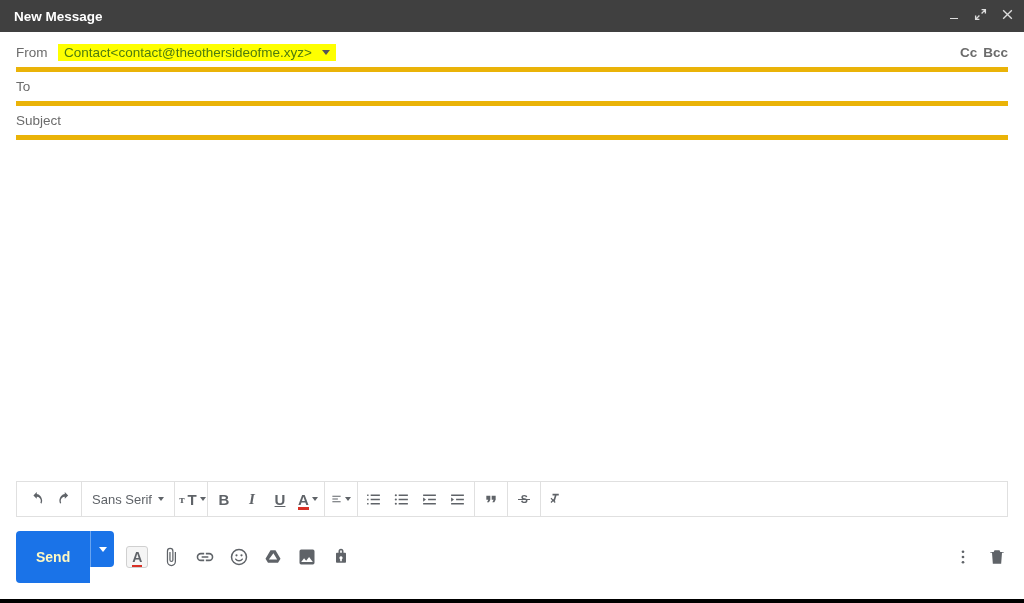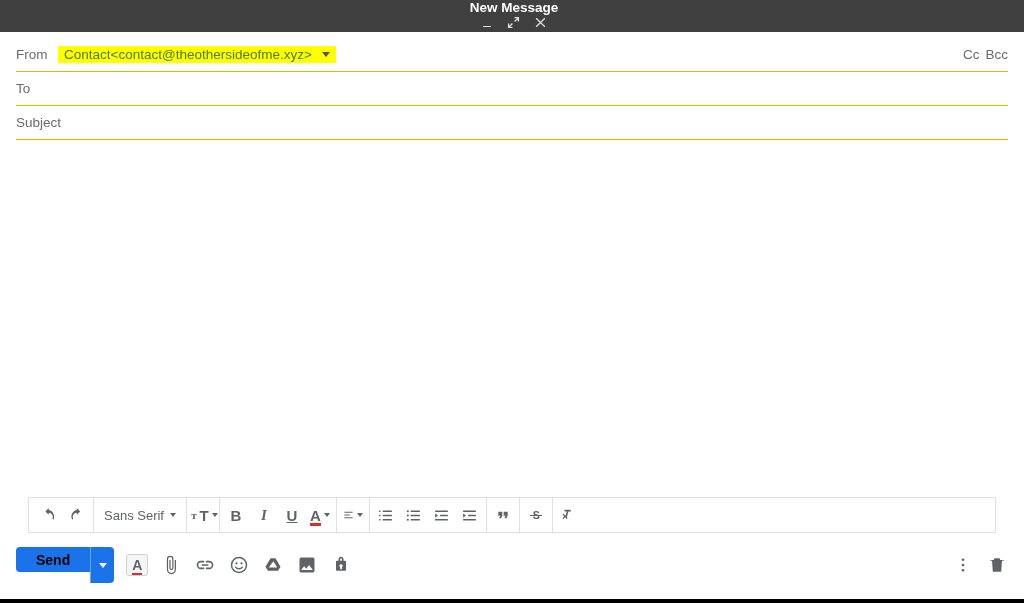--- a/index.html
+++ b/index.html
@@ -15,63 +15,62 @@
   }
   .titlebar {
     background: #404040;
     color: #fff;
     height: 32px;
     display: flex;
     align-items: center;
     padding: 0 10px 0 14px;
     font-size: 13.5px;
     font-weight: 600;
-    flex-direction: column;
   }
   .titlebar-title { flex: 1; }
   .titlebar-actions { display: flex; gap: 14px; align-items: center; }
   .titlebar-actions span { cursor: pointer; font-size: 14px; color: #ddd; }
   .titlebar-actions svg { fill: #ddd; }
 
   .header-rows { padding: 6px 16px 0 16px; }
   .row {
     display: flex;
     align-items: center;
     height: 34px;
-    border-bottom: 1px solid #eab308;
+    border-bottom: 5px solid #eab308;
     font-size: 13.5px;
     color: #6b6b6b;
   }
   .row-label { width: 42px; color: #6b6b6b; }
   .from-chip {
     background: #feff00;
     padding: 1px 6px;
     font-size: 13.5px;
     color: #4d7c0f;
     display: inline-flex;
     align-items: center;
     gap: 6px;
   }
   .from-chip .caret {
     width: 0; height: 0;
     border-left: 4px solid transparent;
     border-right: 4px solid transparent;
     border-top: 5px solid #555;
     margin-left: 4px;
   }
-  .row-right { margin-left: auto; display: flex; gap: 6px; color: #6b6b6b; font-size: 13.5px; }
+  .row-right { margin-left: auto; display: flex; gap: 6px; color: #6b6b6b; font-size: 13.5px; font-weight: bold; }
   .subject-input {
     border: none; outline: none; width: 100%;
     font-size: 13.5px; color: #0f172a;
   }
   .subject-input::placeholder { color: #6b6b6b; }
 
   .body-area { flex: 1; }
 
-  .toolbar-wrapper { padding: 0 28px; margin-top: 12px; }
+  .toolbar-wrapper { padding: 0 16px; margin-top: 12px; }
   .format-toolbar {
     display: flex;
     align-items: center;
     height: 36px;
     border: 1px solid #e0e0e0;
     background: #fff;
     padding: 0 4px;
     gap: 0;
   }
   .ft-group {
@@ -118,23 +117,23 @@
 
   .send-row {
     display: flex;
     align-items: center;
     padding: 14px 16px 16px 16px;
     gap: 12px;
   }
   .send-btn-wrap { display: flex; }
   .send-btn {
     background: #1a73e8;
-    color: #000000;
+    color: #fef9c3;
     border: none;
-    height: 25px;
+    height: 52px;
     padding: 0 20px;
     font-size: 14px;
     font-weight: 600;
     cursor: pointer;
     border-radius: 4px 0 0 4px;
   }
   .send-more {
     background: #1a73e8;
     border: none;
     border-left: 1px solid rgba(255,255,255,0.35);

